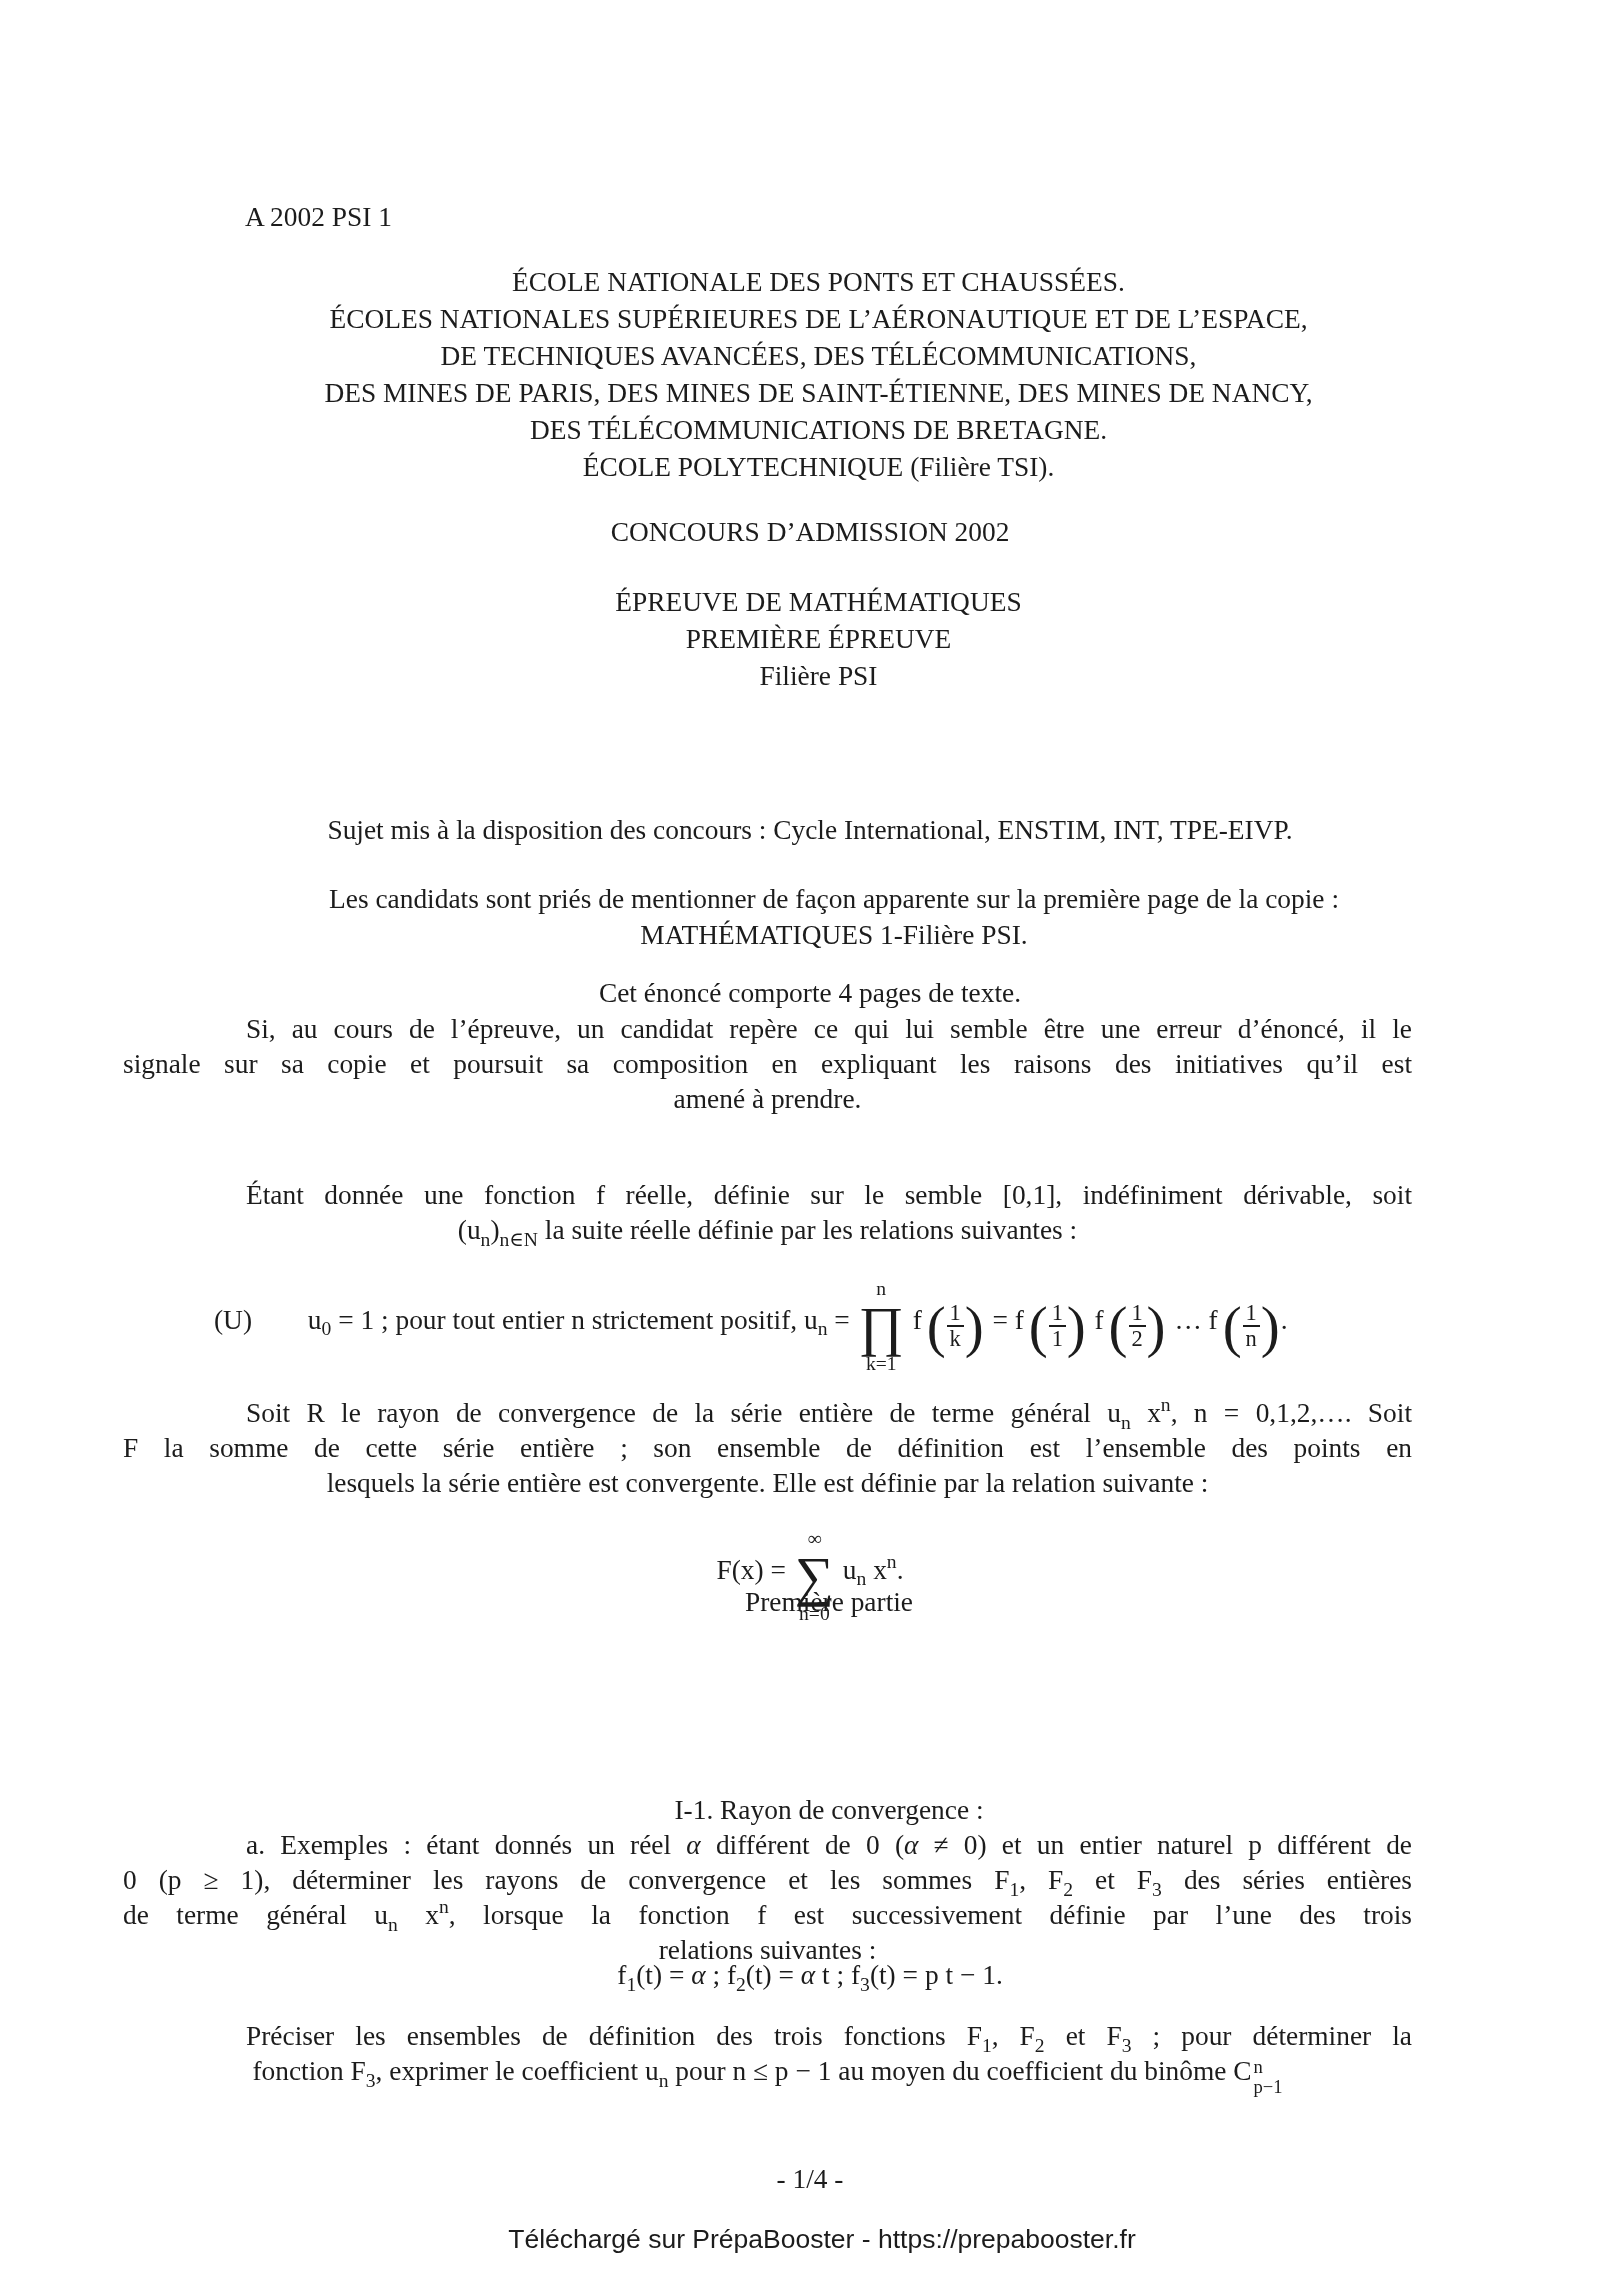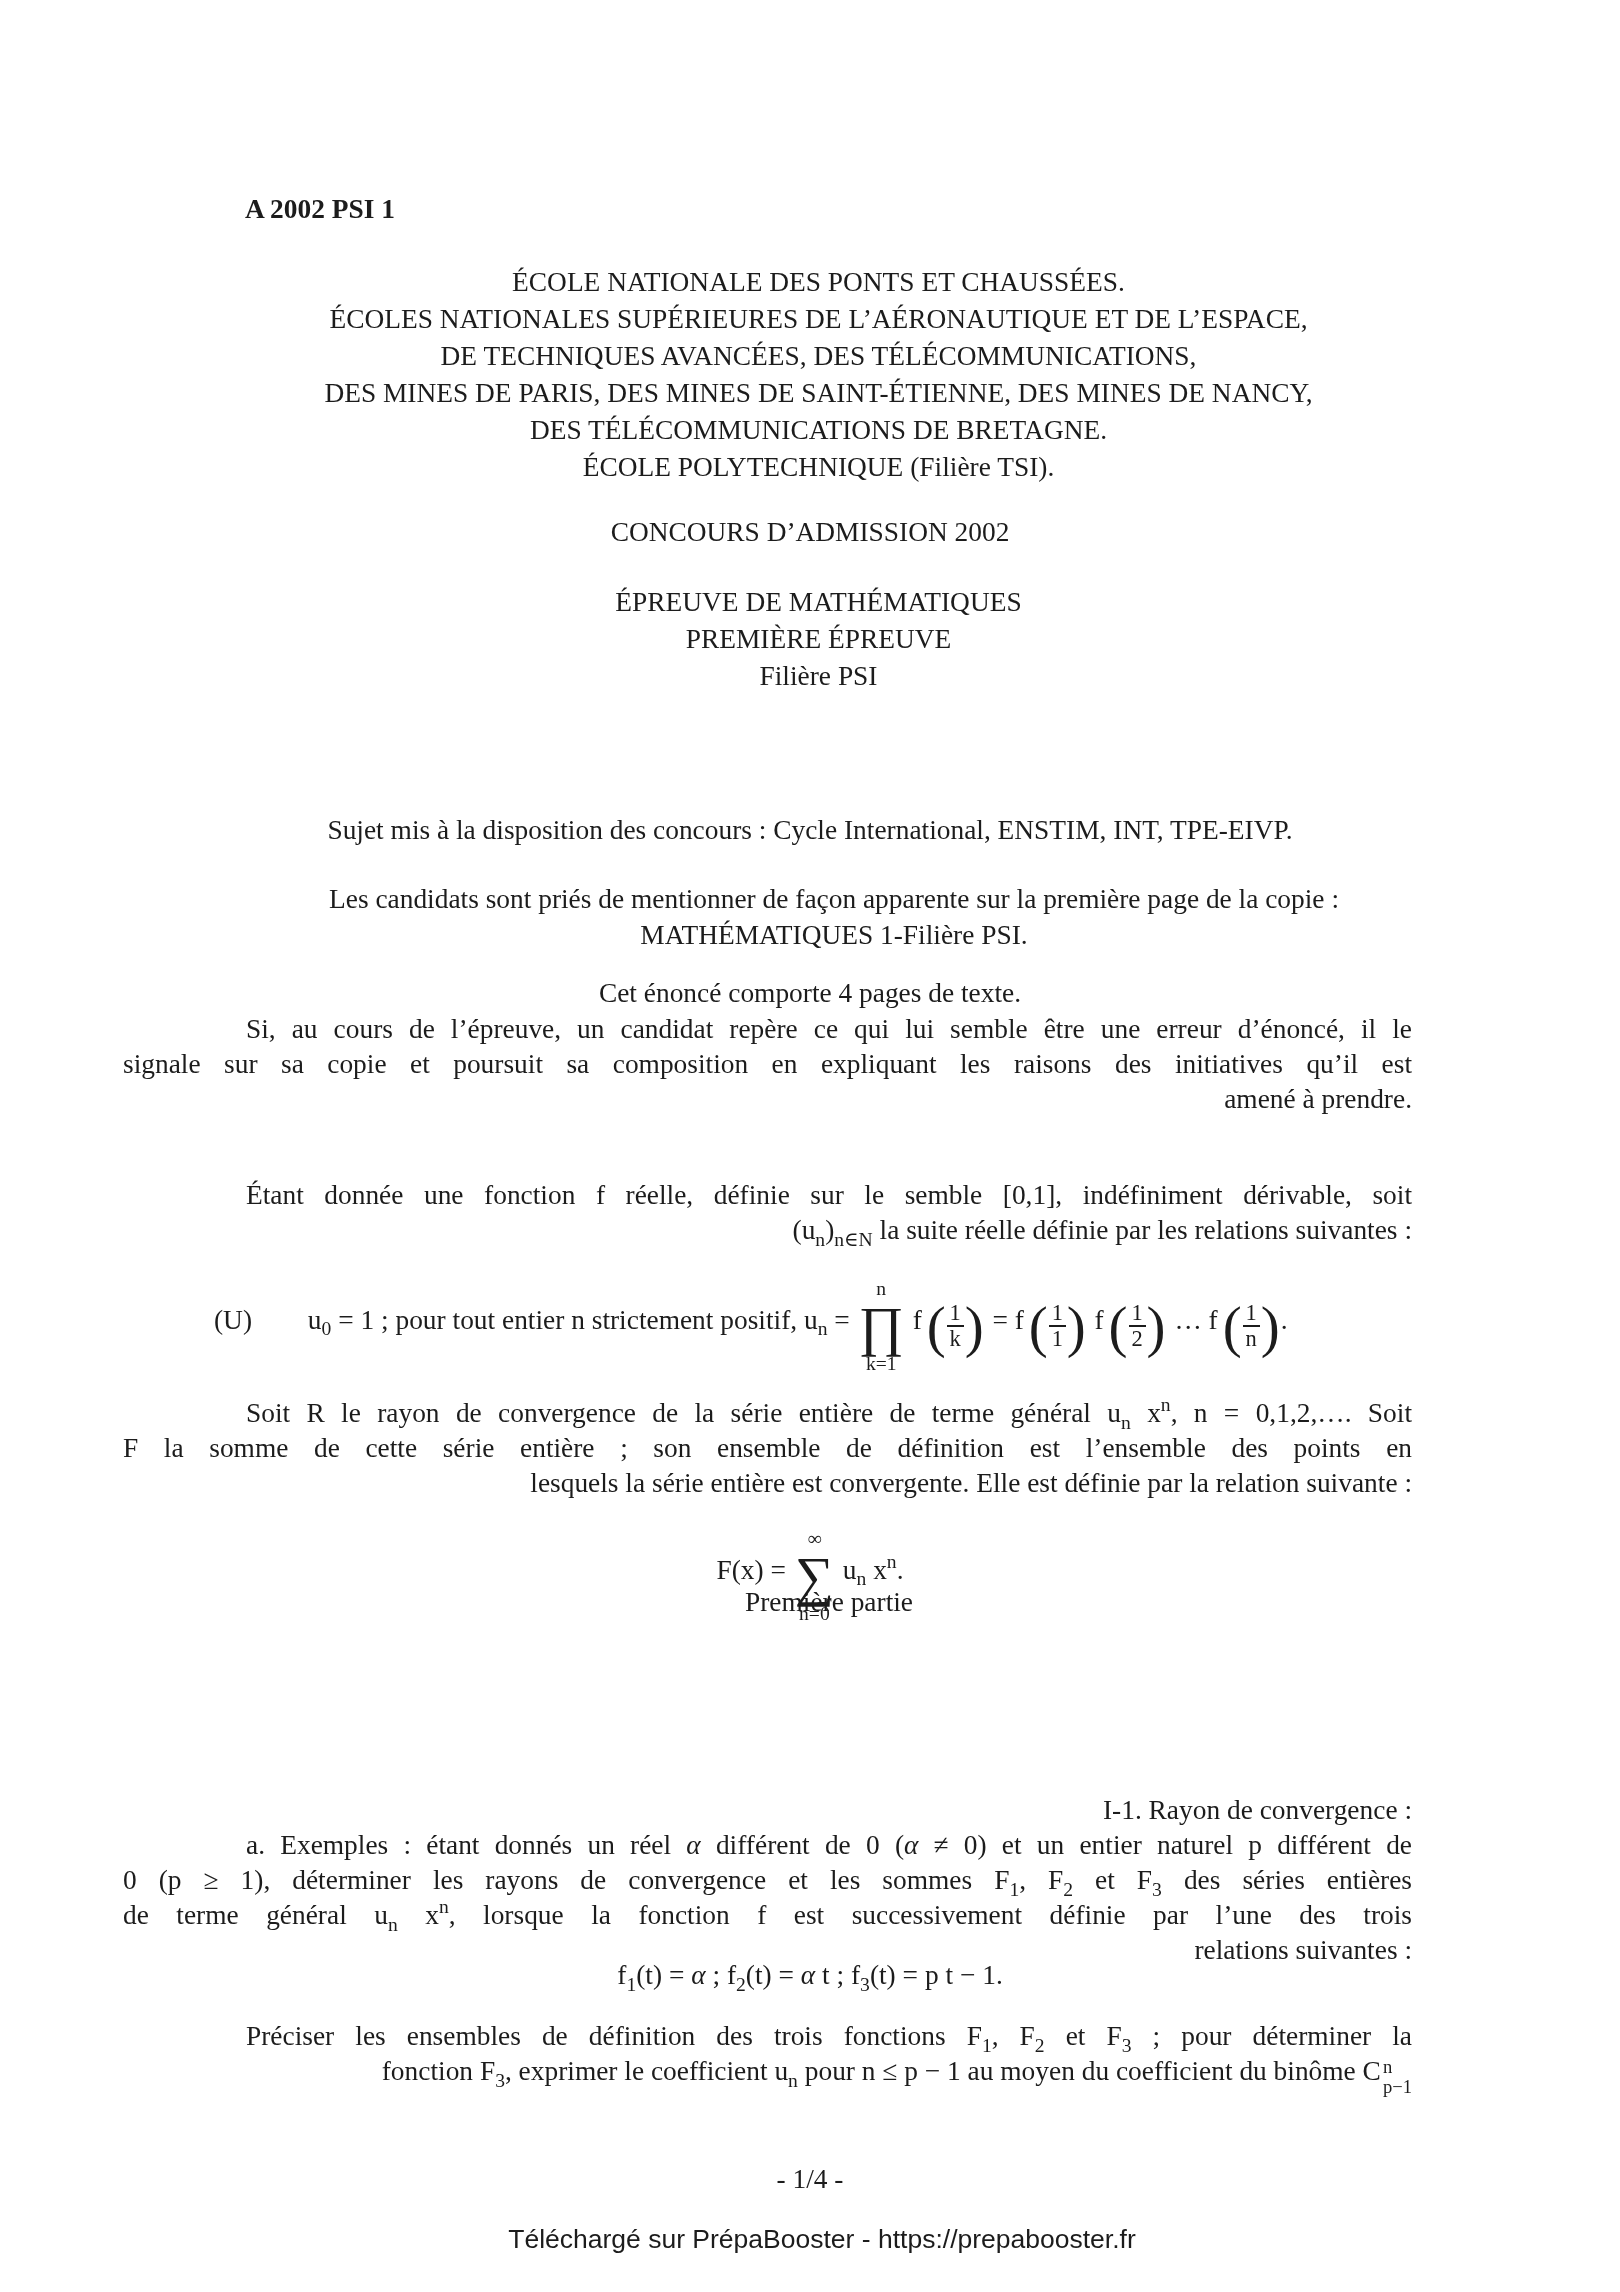--- a/index.html
+++ b/index.html
@@ -9,21 +9,21 @@
     font-size:27.4px;color:#1c1c1c;overflow:hidden;margin:0 auto;
   }
   .abs{position:absolute;}
   .cline{position:absolute;left:0;width:1620px;text-align:center;height:35px;line-height:35px;}
   .center-block{position:absolute;left:0;width:1620px;text-align:center;}
   .hline{height:37px;line-height:37px;padding-left:17px;}
   .hline37{height:36px;line-height:36px;padding-left:48px;}
   .para{position:absolute;left:123px;width:1289px;}
   .para>div{height:35px;line-height:35px;}
   .jline{text-align:justify;text-align-last:justify;}
-  .lline{text-align:right;}
+  .lline{text-align:center;}
   .ind{text-indent:123px;}
   sub{font-size:19.6px;line-height:0;vertical-align:baseline;position:relative;bottom:-6.9px;}
   sup{font-size:19.6px;line-height:0;vertical-align:baseline;position:relative;top:-10.8px;}
   i{font-style:italic;}
   .ss{display:inline-flex;flex-direction:column;align-items:flex-start;vertical-align:middle;
       font-size:18.6px;line-height:19.6px;margin-left:2px;transform:translateY(2.9px);text-indent:0;}
   .eqrow{position:absolute;display:flex;align-items:center;gap:8.8px;}
   .eqrow-center{left:0;width:1620px;justify-content:center;}
   .eqtxt{line-height:35px;transform:translateY(-5.9px);white-space:pre;}
   .eqlabel{line-height:35px;transform:translateY(-5.9px);margin-right:47px;}
@@ -36,21 +36,21 @@
   .frac{display:inline-flex;flex-direction:column;align-items:center;font-size:22.5px;line-height:24.5px;margin:0 1px;}
   .frac .num{padding:0 2.9px;}
   .frac .den{border-top:2px solid #1c1c1c;padding:0 2.9px;}
   .footer-credit{font-family:"Liberation Sans","DejaVu Sans",sans-serif;font-size:26.5px;padding-left:12px;}
 </style>
 </head>
 <body>
 
 <div class="page">
 
-  <div class="abs" style="top:192px;left:245px;height:35px;line-height:35px;font-weight:bold;">A 2002 PSI 1</div>
+  <div class="abs" style="top:200px;left:245px;height:35px;line-height:35px;">A 2002 PSI 1</div>
 
   <div class="center-block" style="top:264px;">
     <div class="hline">ÉCOLE NATIONALE DES PONTS ET CHAUSSÉES.</div>
     <div class="hline">ÉCOLES NATIONALES SUPÉRIEURES DE L’AÉRONAUTIQUE ET DE L’ESPACE,</div>
     <div class="hline">DE TECHNIQUES AVANCÉES, DES TÉLÉCOMMUNICATIONS,</div>
     <div class="hline">DES MINES DE PARIS, DES MINES DE SAINT-ÉTIENNE, DES MINES DE NANCY,</div>
     <div class="hline">DES TÉLÉCOMMUNICATIONS DE BRETAGNE.</div>
     <div class="hline">ÉCOLE POLYTECHNIQUE (Filière TSI).</div>
   </div>
 

